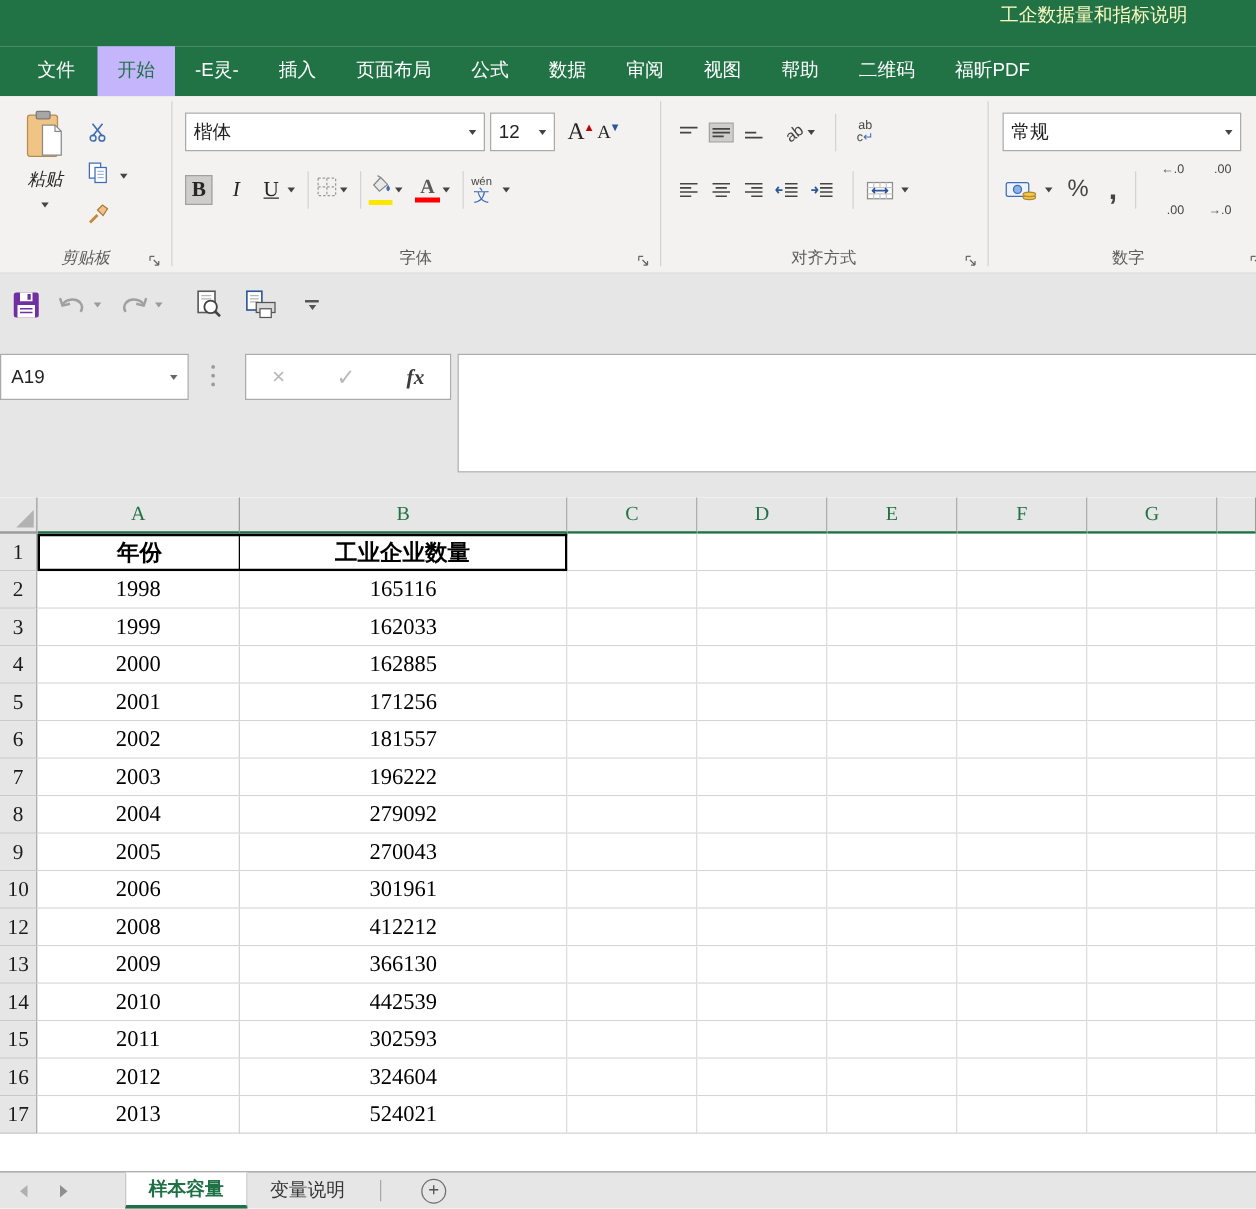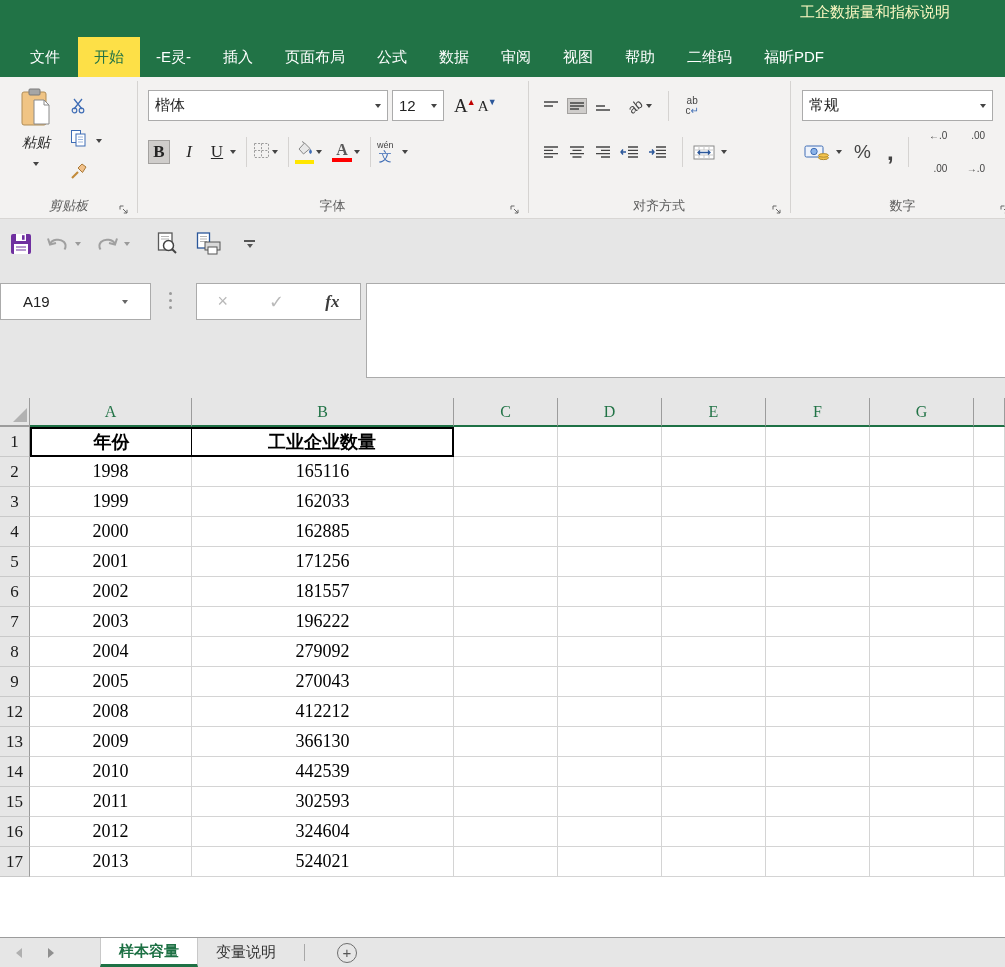--- a/index.html
+++ b/index.html
@@ -9,21 +9,21 @@
 
   
   .titlebar { position:absolute; left:0; top:0; width:1005px; height:37px; background:#217346; }
   .doc-title { position:absolute; left:800px; top:3px; color:#fef9c3; font-size:15px; white-space:nowrap; }
 
   
   .tabrow { position:absolute; left:0; top:37px; width:1005px; height:40px; background:#217346;
     display:flex; align-items:stretch; padding-left:12px; }
   .rtab { color:#fff; font-size:15px; line-height:40px; padding:0 16px; cursor:default; white-space:nowrap; }
   .rtab.file { padding:0 18px; }
-  .rtab.active { background:#fde047; color:#217346; }
+  .rtab.active { background:#c4b5fd; color:#217346; }
 
   
   .ribbon { position:absolute; left:0; top:77px; width:1005px; height:142px; background:#f3f2f1;
     border-bottom:1px solid #d8d6d4; }
   .group { position:absolute; top:0; height:141px; }
   .grp-label { position:absolute; bottom:3px; left:0; right:0; text-align:center; color:#5c5c5c; font-size:13px; }
   .launcher { position:absolute; bottom:5px; right:7px; width:12px; height:12px; }
   .gsep { position:absolute; top:4px; width:1px; height:132px; background:#d5d3d1; }
   .vline { width:1px; height:30px; background:#d5d3d1; margin:0 6px; }
   .dd { width:0; height:0; border-left:3.5px solid transparent; border-right:3.5px solid transparent;
@@ -84,21 +84,21 @@
   .qbtn { display:flex; align-items:center; margin-left:14px; }
   .qdd { margin-left:5px; border-left:3px solid transparent; border-right:3px solid transparent;
     border-top:4px solid #9a9a9a; width:0; height:0; }
   .qmore { margin-left:22px; display:flex; flex-direction:column; align-items:center; }
   .qmore .bar { width:11px; height:2px; background:#555; margin-bottom:2px; }
   .qmore .dd { border-top-color:#555; }
 
   
   .formula { position:absolute; left:0; top:268px; width:1005px; height:130px; background:#e6e6e6; }
   .namebox { position:absolute; left:0; top:15px; width:151px; height:37px; background:#fff;
-    border:1px solid #ababab; display:flex; align-items:center; padding:0 22px; font-size:15px; color:#222; }
+    border:1px solid #ababab; display:flex; align-items:center; padding:0 8px; font-size:15px; color:#222; }
   .namebox .dd { margin-left:auto; border-top-color:#666; }
   .fdots { position:absolute; left:169px; top:24px; display:flex; flex-direction:column; }
   .fdots i { width:3px; height:3px; border-radius:50%; background:#9a9a9a; margin-bottom:4px; }
   .fxbox { position:absolute; left:196px; top:15px; width:165px; height:37px; background:#fff;
     border:1px solid #ababab; display:flex; align-items:center; justify-content:space-around; }
   .fxcancel,.fxenter { color:#b9b9b9; font-size:18px; }
   .fxlbl { font-family:"Liberation Serif",serif; font-style:italic; font-weight:bold; font-size:17px; color:#3b3b3b; }
   .fxinput { position:absolute; left:366px; top:15px; width:640px; height:95px; background:#fff;
     border:1px solid #ababab; }
 
@@ -578,20 +578,31 @@
             <td>2005</td>
             <td>270043</td>
             <td></td>
             <td></td>
             <td></td>
             <td></td>
             <td></td>
             <td></td>
           </tr>
           <tr>
+            <th>10</th>
+            <td>2006</td>
+            <td>301961</td>
+            <td></td>
+            <td></td>
+            <td></td>
+            <td></td>
+            <td></td>
+            <td></td>
+          </tr>
+          <tr>
             <th>12</th>
             <td>2008</td>
             <td>412212</td>
             <td></td>
             <td></td>
             <td></td>
             <td></td>
             <td></td>
             <td></td>
           </tr>

